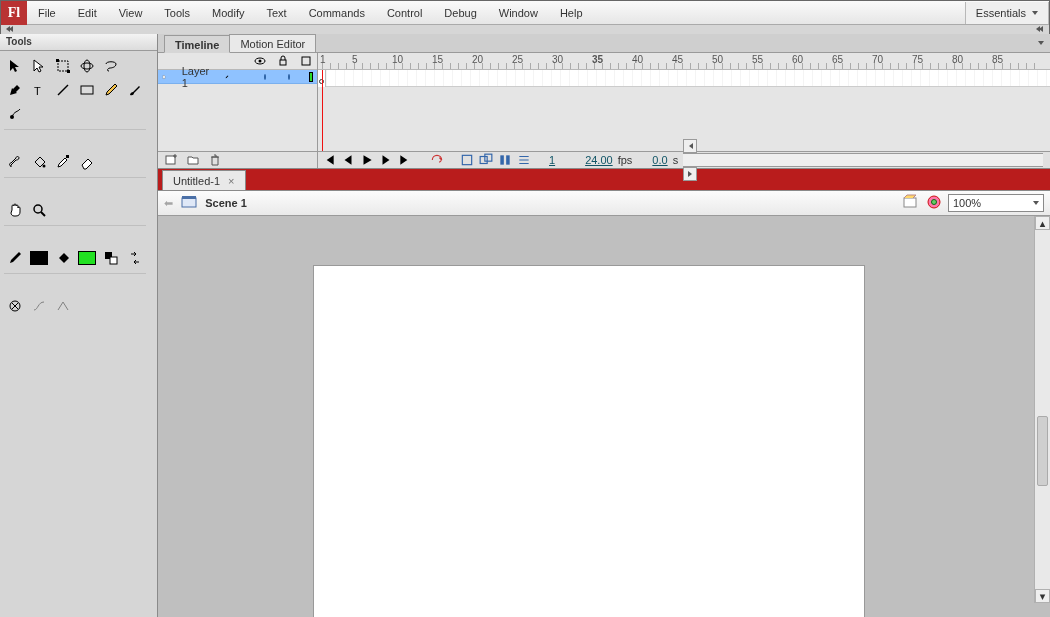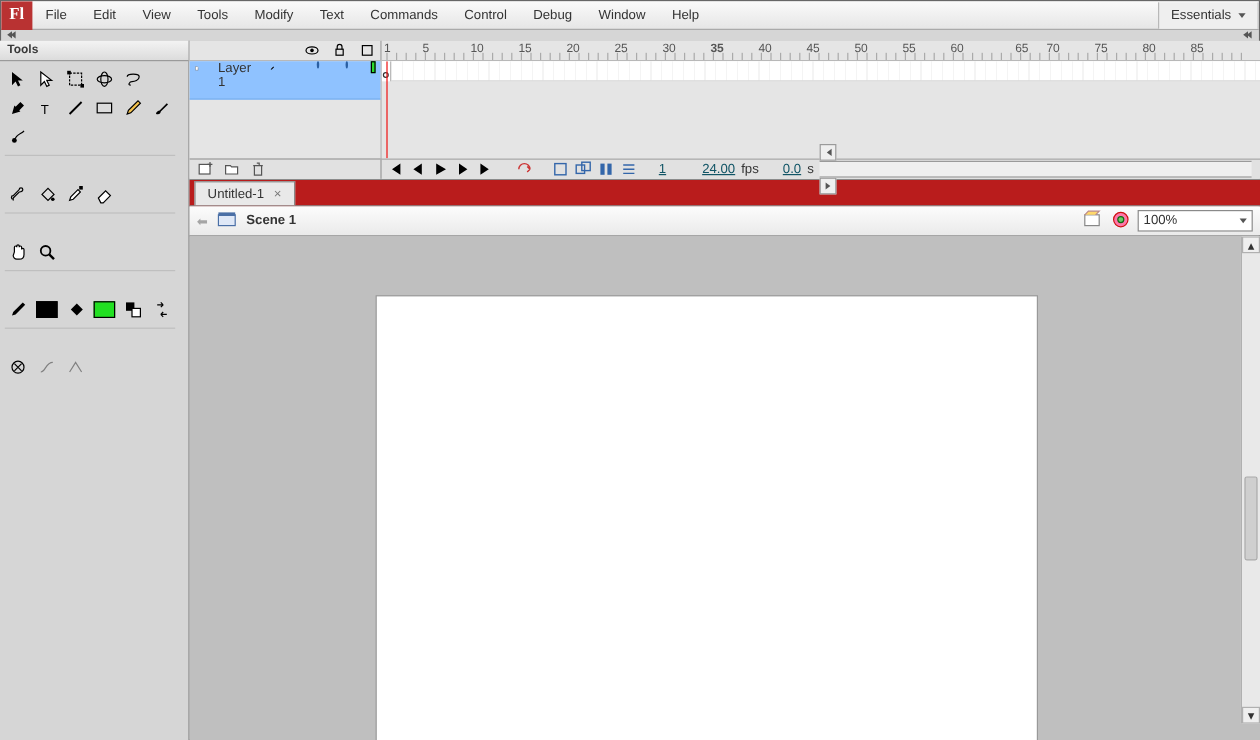--- a/index.html
+++ b/index.html
@@ -38,21 +38,21 @@
   .tl-tab.active{background:#d6d6d6;font-weight:bold;border-bottom:1px solid #d6d6d6;position:relative;top:1px}
   .tl-menu-dd{margin-left:auto;width:18px;display:flex;align-items:center;justify-content:center}
 
   #timeline-body{height:115px;display:flex;flex-direction:column;background:#e5e5e5}
   #tl-main{flex:1;display:flex;min-height:0}
   
   #layer-col{width:160px;border-right:1px solid #9a9a9a;display:flex;flex-direction:column}
   #layer-head{height:17px;border-bottom:1px solid #b8b8b8;display:flex;align-items:center;justify-content:flex-end;gap:11px;padding-right:5px}
   .head-ico{width:12px;height:12px;display:flex;align-items:center;justify-content:center}
   #layer-rows{flex:1;background:#e5e5e5}
-  .layer-row{height:32px;background:#8fc2ff;border-bottom:1px solid #7ab0ee;display:flex;align-items:flex-start;gap:16px;padding:0 4px;color:#000}
+  .layer-row{height:14px;background:#8fc2ff;border-bottom:1px solid #7ab0ee;display:flex;align-items:center;gap:16px;padding:0 4px;color:#000}
   .layer-page-ico{width:12px;height:12px}
   .dot{width:6px;height:6px;border-radius:50%;background:#2a5fa3;margin:0 3px}
   .outline-sq{width:10px;height:10px;border:1px solid #000;background:#2bdc2b}
   
   #frame-area{flex:1;display:flex;flex-direction:column;min-width:0;overflow:hidden}
   #ruler{height:17px;border-bottom:1px solid #b8b8b8;position:relative;background:#e5e5e5;overflow:hidden}
   .rnum{position:absolute;top:1px;font-size:10px;color:#555}
   .rtick{position:absolute;top:10px;width:1px;height:6px;background:#aaa}
   #frames{flex:1;position:relative;background:#fff;overflow:hidden}
   .frame-strip{position:absolute;left:0;top:0;height:17px;right:0;border-bottom:1px solid #ccc;
@@ -279,20 +279,28 @@
           <svg viewBox="0 0 16 16">
             <path d="M3 12l5-8 5 8" fill="none" stroke="#000"></path>
           </svg>
         </div>
     </div>
   </div>
 
   <div id="rightcol">
 
     <div id="timeline-wrap">
+      <div id="timeline-tabs">
+        <div style="width:6px"></div>
+        <div class="tl-tab active">Timeline</div>
+        <div class="tl-tab">Motion Editor</div>
+        <div class="tl-menu-dd">
+            <span class="tri-down"></span>
+          </div>
+      </div>
       <div id="timeline-body">
         <div id="tl-main">
           <div id="layer-col">
             <div id="layer-head">
               <span class="head-ico">
                   <svg viewBox="0 0 12 12">
                     <ellipse cx="6" cy="6" rx="5" ry="3" fill="none" stroke="#000"></ellipse>
                     <circle cx="6" cy="6" r="1.5" fill="#000"></circle>
                   </svg>
                 </span>
@@ -332,21 +340,21 @@
                 <span class="rnum" style="left: 114px;">15</span>
                 <span class="rnum" style="left: 154px;">20</span>
                 <span class="rnum" style="left: 194px;">25</span>
                 <span class="rnum" style="left: 234px;">30</span>
                 <span class="rnum" style="left: 274px; font-weight: bold;">35</span>
                 <span class="rnum" style="left: 314px;">40</span>
                 <span class="rnum" style="left: 354px;">45</span>
                 <span class="rnum" style="left: 394px;">50</span>
                 <span class="rnum" style="left: 434px;">55</span>
                 <span class="rnum" style="left: 474px;">60</span>
-                <span class="rnum" style="left: 528px;">65</span>
+                <span class="rnum" style="left: 514px;">65</span>
                 <span class="rnum" style="left: 554px;">70</span>
                 <span class="rnum" style="left: 594px;">75</span>
                 <span class="rnum" style="left: 634px;">80</span>
                 <span class="rnum" style="left: 674px;">85</span>
                 <span class="rtick" style="left: 4px;"></span>
                 <span class="rtick" style="left: 12px;"></span>
                 <span class="rtick" style="left: 20px;"></span>
                 <span class="rtick" style="left: 28px;"></span>
                 <span class="rtick" style="left: 36px; height: 7px;"></span>
                 <span class="rtick" style="left: 44px;"></span>

